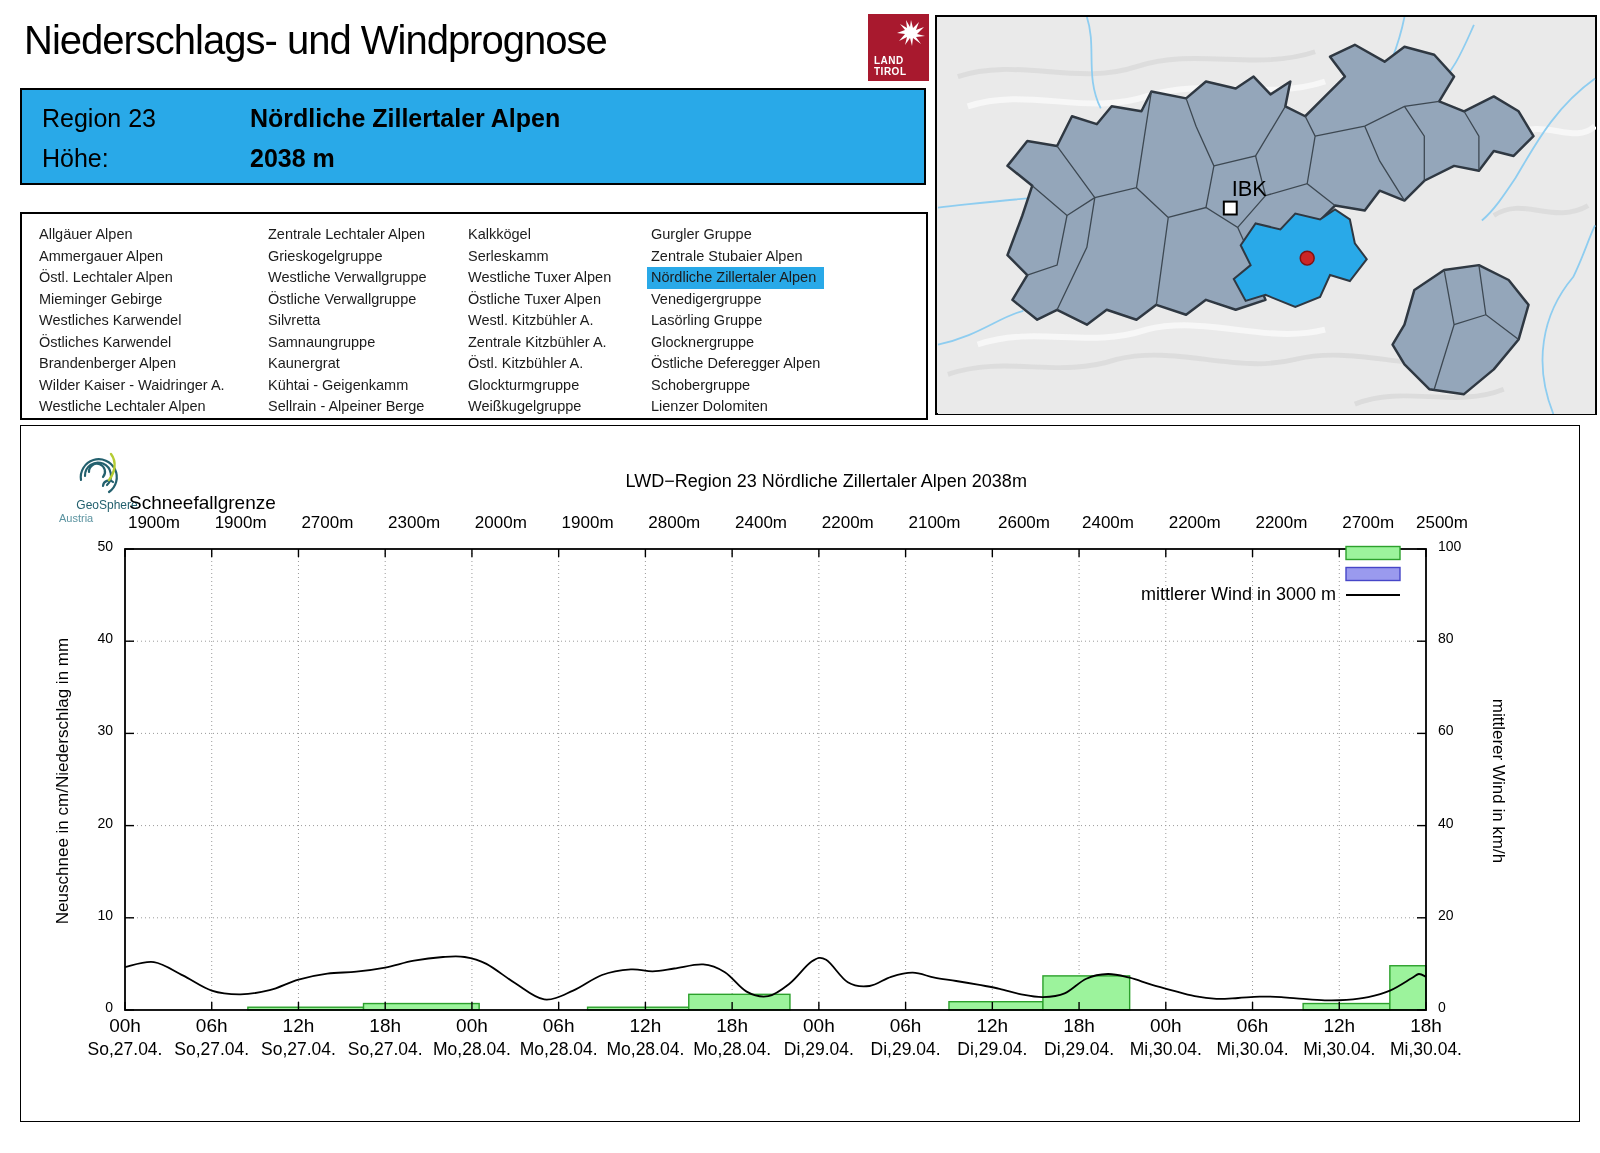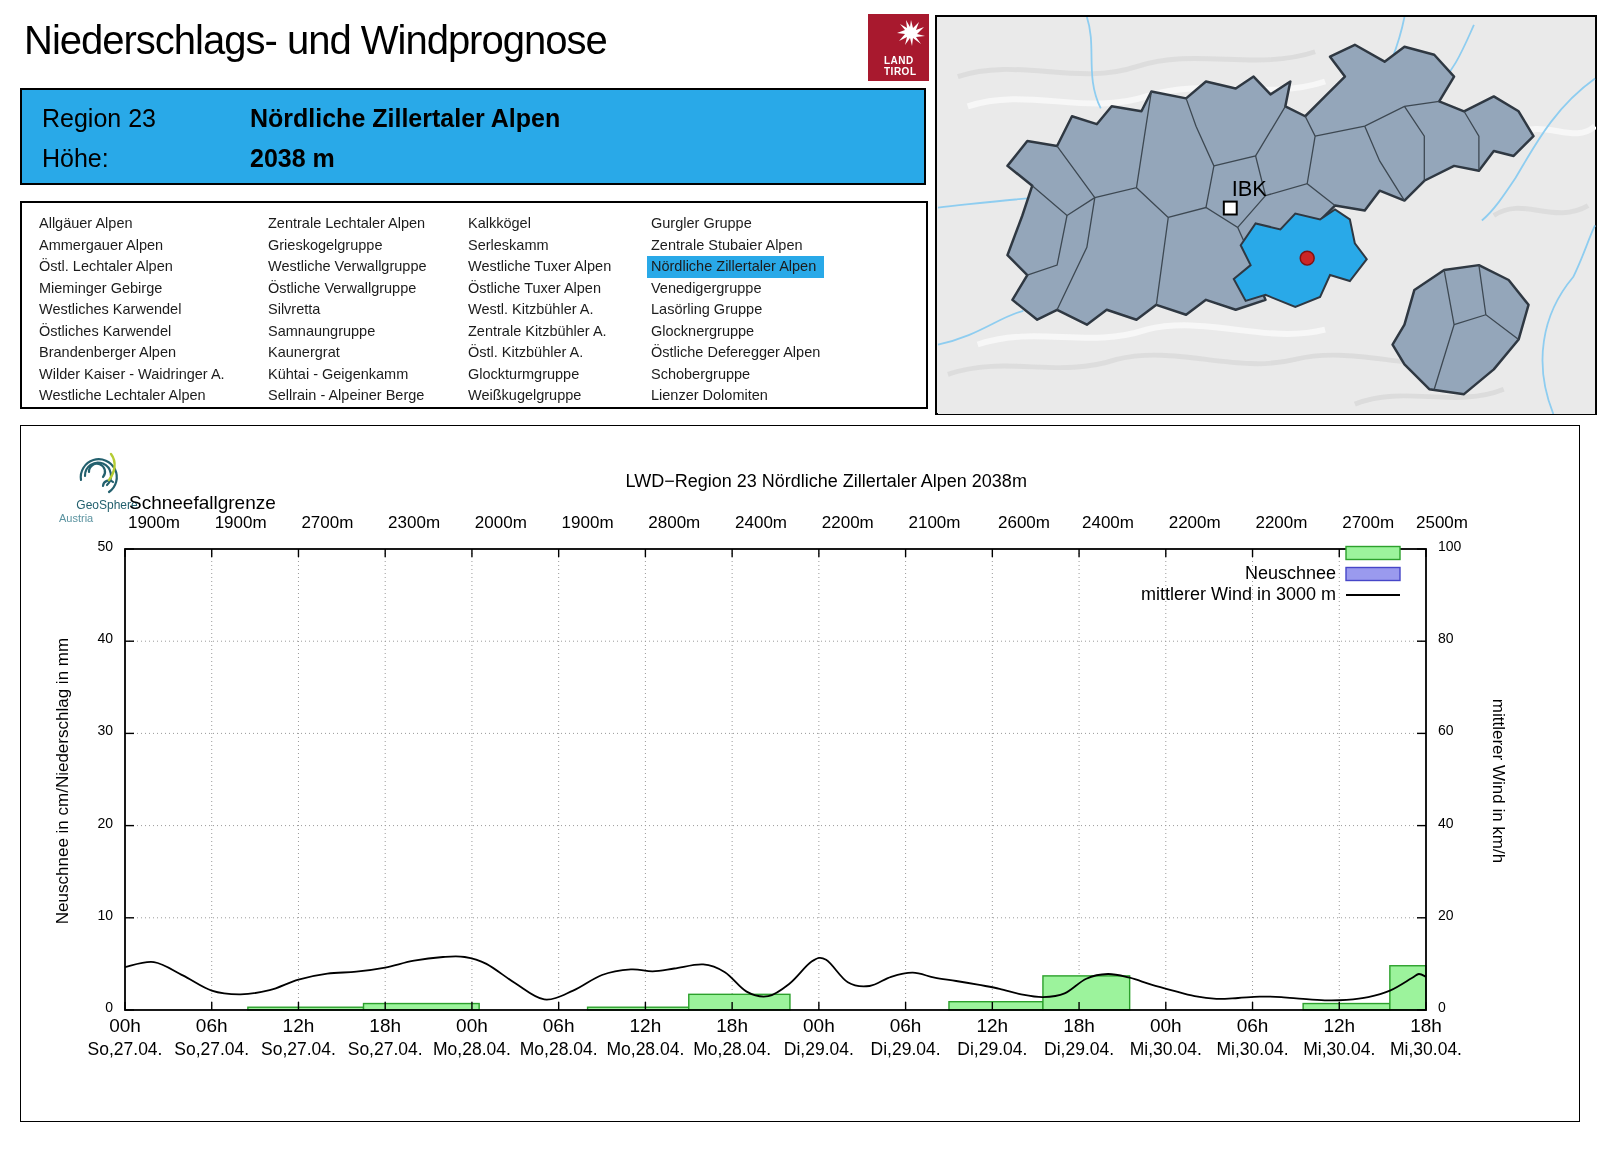--- a/index.html
+++ b/index.html
@@ -1,24 +1,24 @@
 <!DOCTYPE html>
 <html><head>
 <meta charset="utf-8">
 <style>
   html,body{margin:0;padding:0;background:#fff;}
   body{width:1600px;height:1153px;position:relative;font-family:"Liberation Sans",sans-serif;color:#000;overflow:hidden;}
   .abs{position:absolute;}
   #page-title{left:24px;top:18px;font-size:40px;font-weight:400;letter-spacing:-1px;text-align:right;}
   #lt-logo{left:868px;top:14px;width:61px;height:67px;background:#a8192e;}
-  #lt-logo .lt-text{position:absolute;left:16px;bottom:4px;color:#fff;font-size:10px;line-height:11px;font-weight:bold;letter-spacing:0.5px;}
+  #lt-logo .lt-text{position:absolute;left:6px;bottom:4px;color:#fff;font-size:10px;line-height:11px;font-weight:bold;letter-spacing:0.5px;}
   #region-box{left:20px;top:88px;width:906px;height:97px;background:#29a9e8;border:2px solid #000;box-sizing:border-box;}
   .rb-label{position:absolute;left:20px;font-size:25px;}
   .rb-value{position:absolute;left:228px;font-size:25px;font-weight:bold;}
-  #region-list{left:20px;top:201px;width:908px;height:208px;border:2px solid #000;box-sizing:border-box;background:#fff;}
+  #region-list{left:20px;top:212px;width:908px;height:208px;border:2px solid #000;box-sizing:border-box;background:#fff;}
   .rl-col{position:absolute;top:10px;}
   .rl-item{font-size:14.5px;line-height:21.5px;color:#1c1c1c;white-space:nowrap;padding:0 4px;}
   .rl-item.selected{background:#29a9e8;}
   #map-box{left:935px;top:15px;width:662px;height:400px;border:2px solid #000;box-sizing:border-box;background:#eaeaea;}
   #chart-box{left:20px;top:425px;width:1560px;height:697px;border:1.5px solid #000;box-sizing:border-box;background:#fff;}
   .ch-text{position:absolute;white-space:nowrap;}
   .ct-title{font-size:18px;}
   .ct-snowhead{font-size:19px;}
   .ct-snowval{font-size:17px;}
   .ct-ytick{font-size:14px;}
@@ -314,16 +314,15 @@
       <div class="ch-text ct-xdate" style="left: 647.867px; top: 613px; width: 300px; text-align: center;">Di,29.04.</div>
       <div class="ch-text ct-xdate" style="left: 734.6px; top: 613px; width: 300px; text-align: center;">Di,29.04.</div>
       <div class="ch-text ct-xdate" style="left: 821.333px; top: 613px; width: 300px; text-align: center;">Di,29.04.</div>
       <div class="ch-text ct-xdate" style="left: 908.067px; top: 613px; width: 300px; text-align: center;">Di,29.04.</div>
       <div class="ch-text ct-xdate" style="left: 994.8px; top: 613px; width: 300px; text-align: center;">Mi,30.04.</div>
       <div class="ch-text ct-xdate" style="left: 1081.53px; top: 613px; width: 300px; text-align: center;">Mi,30.04.</div>
       <div class="ch-text ct-xdate" style="left: 1168.27px; top: 613px; width: 300px; text-align: center;">Mi,30.04.</div>
       <div class="ch-text ct-xdate" style="left: 1255px; top: 613px; width: 300px; text-align: center;">Mi,30.04.</div>
       <div class="ch-text ct-axis" style="left: -258px; top: 345px; width: 600px; text-align: center; transform: rotate(-90deg);">Neuschnee in cm/Niederschlag in mm</div>
       <div class="ch-text ct-axis" style="left: 1177px; top: 345px; width: 600px; text-align: center; transform: rotate(90deg);">mittlerer Wind in km/h</div>
-      <div class="ch-text ct-legend" style="left: 905px; top: 137px; width: 410px; text-align: right;">Neuschnee</div>
       <div class="ch-text ct-legend" style="left: 905px; top: 158px; width: 410px; text-align: right;">mittlerer Wind in 3000 m</div>
     </div>
 </div>
 
 </body></html>

